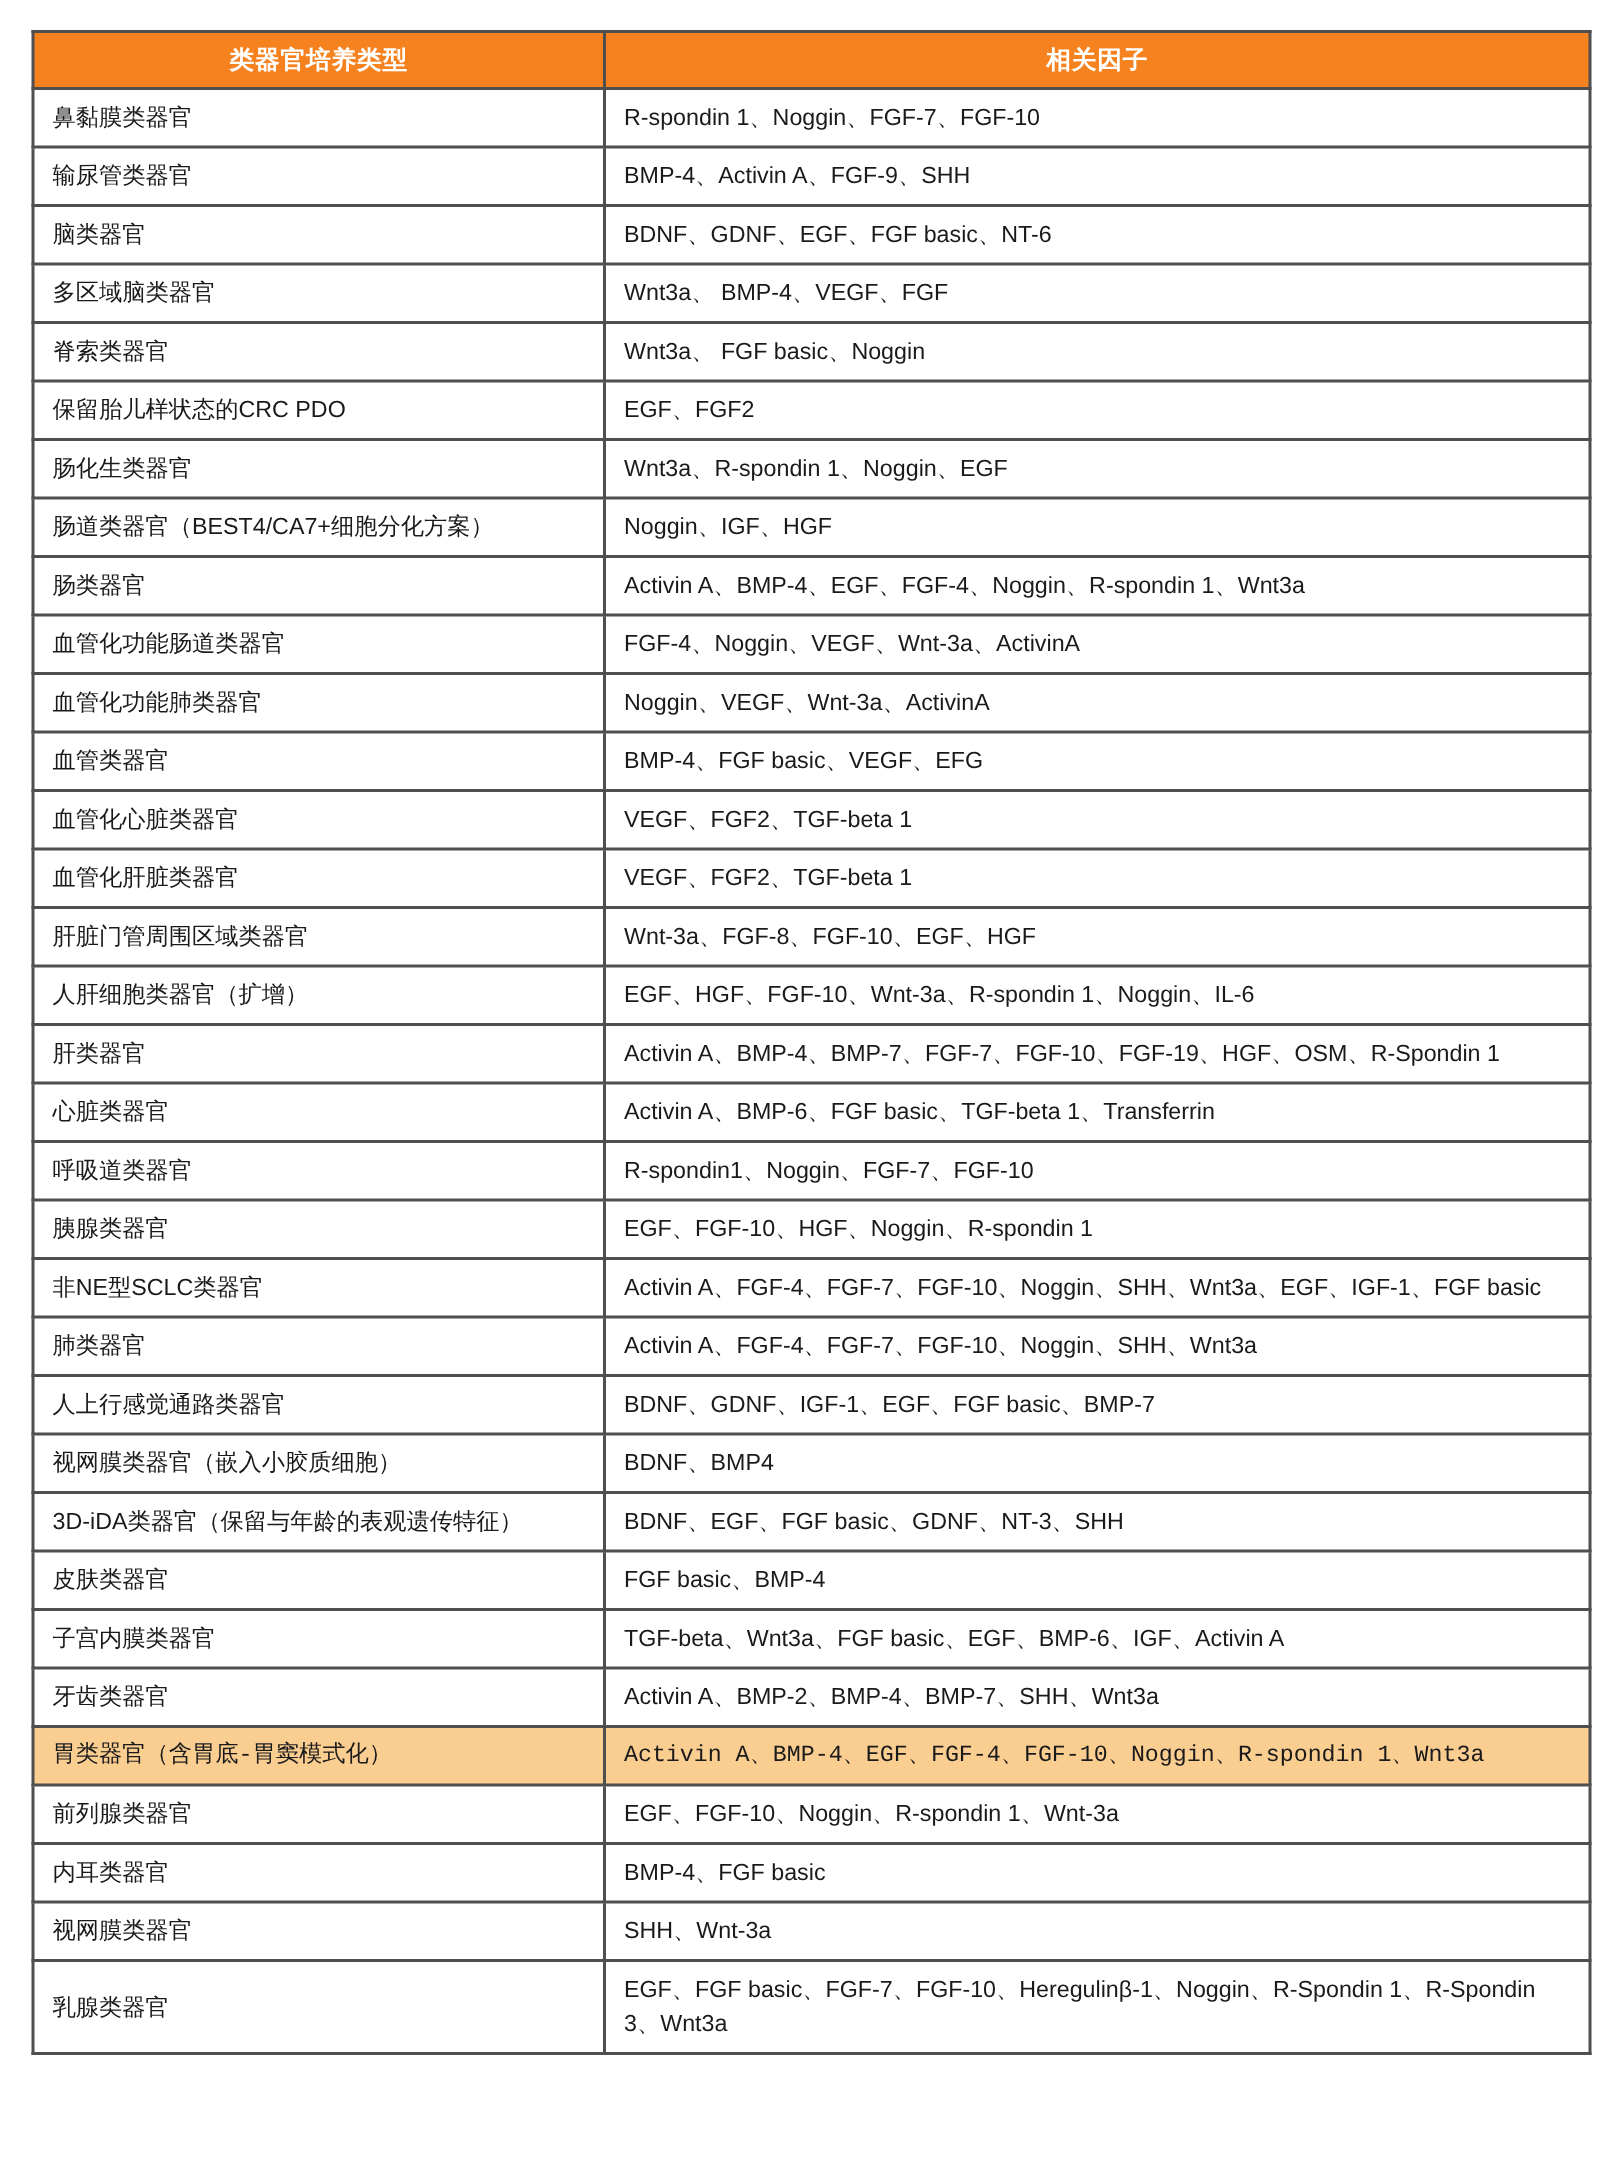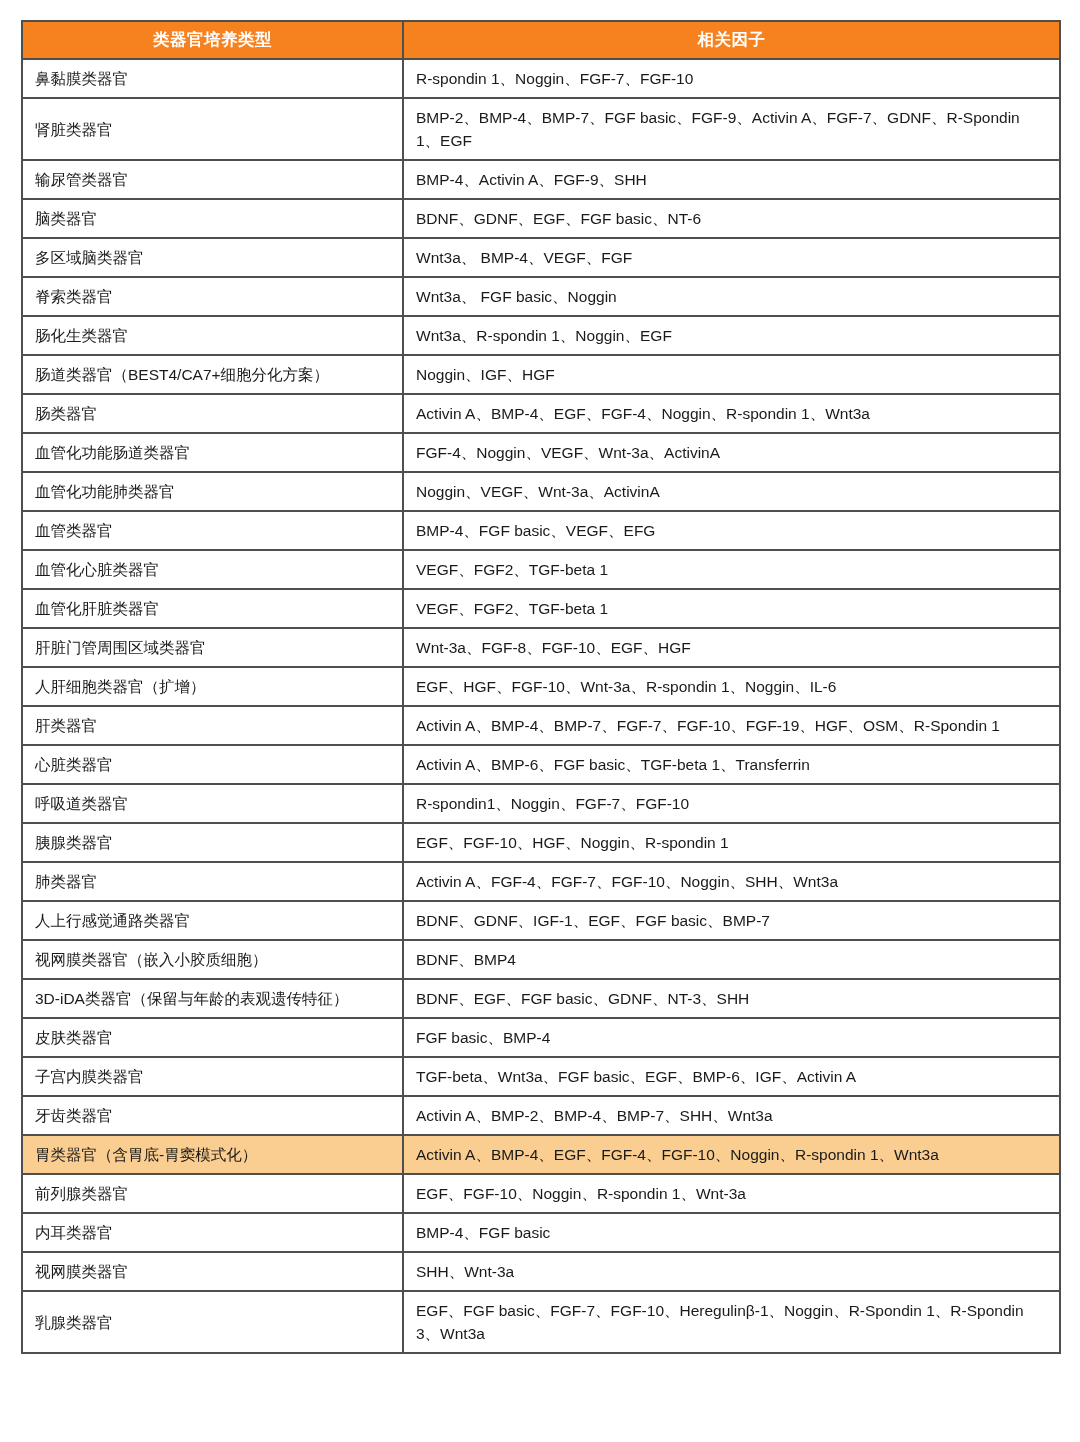--- a/index.html
+++ b/index.html
@@ -46,20 +46,21 @@
     line-height: 23px;
     padding: 7px 12px;
     height: 37px;
     text-align: left;
     word-wrap: break-word;
   }
   col.col-type { width: 381px; }
   col.col-factors { width: 657px; }
   tr.highlight td {
     background: var(--highlight-bg);
+    font-family: Liberation Mono, monospace;
   }
 </style>
 </head>
 <body>
 
 <div class="page">
   <table class="organoid-table">
     <colgroup>
       <col class="col-type">
       <col class="col-factors">
@@ -69,40 +70,40 @@
         <th>类器官培养类型</th>
         <th>相关因子</th>
       </tr>
     </thead>
     <tbody>
         <tr>
           <td>鼻黏膜类器官</td>
           <td>R-spondin 1、Noggin、FGF-7、FGF-10</td>
         </tr>
         <tr>
-          <td>肾脏类器官</td>
-          <td>BMP-2、BMP-4、BMP-7、FGF basic、FGF-9、Activin A、FGF-7、GDNF、R-Spondin 1、EGF</td>
-        </tr>
-        <tr>
           <td>输尿管类器官</td>
           <td>BMP-4、Activin A、FGF-9、SHH</td>
         </tr>
         <tr>
           <td>脑类器官</td>
           <td>BDNF、GDNF、EGF、FGF basic、NT-6</td>
         </tr>
         <tr>
           <td>多区域脑类器官</td>
           <td>Wnt3a、 BMP-4、VEGF、FGF</td>
         </tr>
         <tr>
           <td>脊索类器官</td>
           <td>Wnt3a、 FGF basic、Noggin</td>
         </tr>
         <tr>
+          <td>保留胎儿样状态的CRC PDO</td>
+          <td>EGF、FGF2</td>
+        </tr>
+        <tr>
           <td>肠化生类器官</td>
           <td>Wnt3a、R-spondin 1、Noggin、EGF</td>
         </tr>
         <tr>
           <td>肠道类器官（BEST4/CA7+细胞分化方案）</td>
           <td>Noggin、IGF、HGF</td>
         </tr>
         <tr>
           <td>肠类器官</td>
           <td>Activin A、BMP-4、EGF、FGF-4、Noggin、R-spondin 1、Wnt3a</td>
@@ -143,20 +144,24 @@
           <td>心脏类器官</td>
           <td>Activin A、BMP-6、FGF basic、TGF-beta 1、Transferrin</td>
         </tr>
         <tr>
           <td>呼吸道类器官</td>
           <td>R-spondin1、Noggin、FGF-7、FGF-10</td>
         </tr>
         <tr>
           <td>胰腺类器官</td>
           <td>EGF、FGF-10、HGF、Noggin、R-spondin 1</td>
+        </tr>
+        <tr>
+          <td>非NE型SCLC类器官</td>
+          <td>Activin A、FGF-4、FGF-7、FGF-10、Noggin、SHH、Wnt3a、EGF、IGF-1、FGF basic</td>
         </tr>
         <tr>
           <td>肺类器官</td>
           <td>Activin A、FGF-4、FGF-7、FGF-10、Noggin、SHH、Wnt3a</td>
         </tr>
         <tr>
           <td>人上行感觉通路类器官</td>
           <td>BDNF、GDNF、IGF-1、EGF、FGF basic、BMP-7</td>
         </tr>
         <tr>

